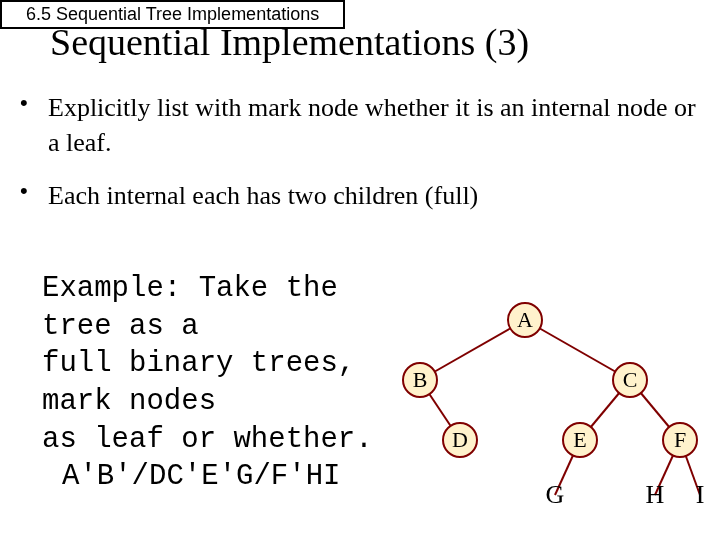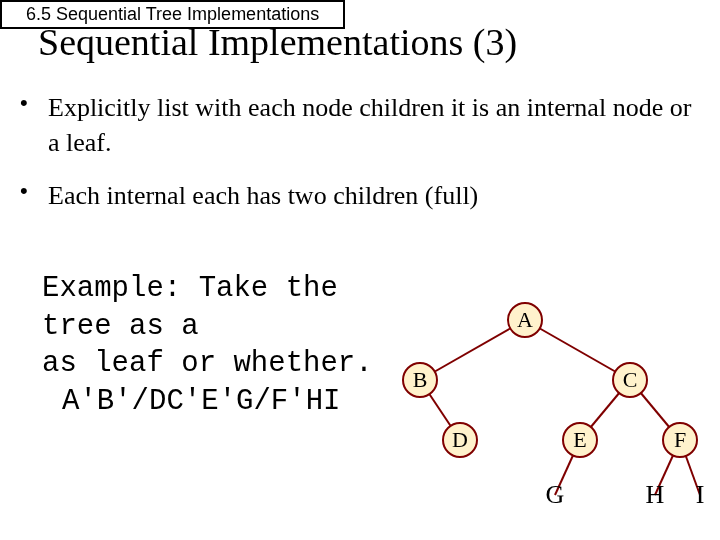--- a/index.html
+++ b/index.html
@@ -7,21 +7,21 @@
   .chapter-banner {
     position: absolute; left: 0; top: 0;
     background: #ffffff;
     border: 2px solid #000000;
     padding: 2px 24px;
     font-size: 18px;
     color: #000000;
     z-index: 10;
   }
   .slide-title {
-    position: absolute; left: 38px; top: 20px;
+    position: absolute; left: 50px; top: 20px;
     font-size: 38px;
     font-family: "Times New Roman", Times, serif;
     color: #000000;
   }
   .bullets {
     position: absolute; left: 20px; top: 90px; width: 680px;
   }
   .bullet-row { display: flex; align-items: flex-start; margin-bottom: 18px; }
   .bullet-dot { width: 28px; flex: 0 0 28px; font-size: 22px; color:#000; }
   .bullet-text {
@@ -66,30 +66,31 @@
 </head>
 <body>
 
 <div class="chapter-banner">6.5 Sequential Tree Implementations</div>
 
 <div class="slide-title">Sequential Implementations (3)</div>
 
 <div class="bullets">
   <div class="bullet-row">
     <div class="bullet-dot">•</div>
-    <div class="bullet-text">Explicitly list with each node children it is an internal node or a leaf.</div>
+    <div class="bullet-text">Explicitly list with mark node whether it is an internal node or a leaf.</div>
   </div>
   <div class="bullet-row">
     <div class="bullet-dot">•</div>
     <div class="bullet-text">Each internal each has two children (full)</div>
   </div>
 </div>
 
 <div class="example-block">
   <div>Example: Take the tree as a</div>
+  <div>full binary trees, mark nodes</div>
   <div>as leaf or whether.</div>
   <div class="example-sequence">A'B'/DC'E'G/F'HI</div>
 </div>
 
 <div class="tree-area">
   <svg class="edges" id="tree-edges">
       <line x1="175" y1="30" x2="70" y2="90"></line>
       <line x1="175" y1="30" x2="280" y2="90"></line>
       <line x1="70" y1="90" x2="110" y2="150"></line>
       <line x1="280" y1="90" x2="230" y2="150"></line>

